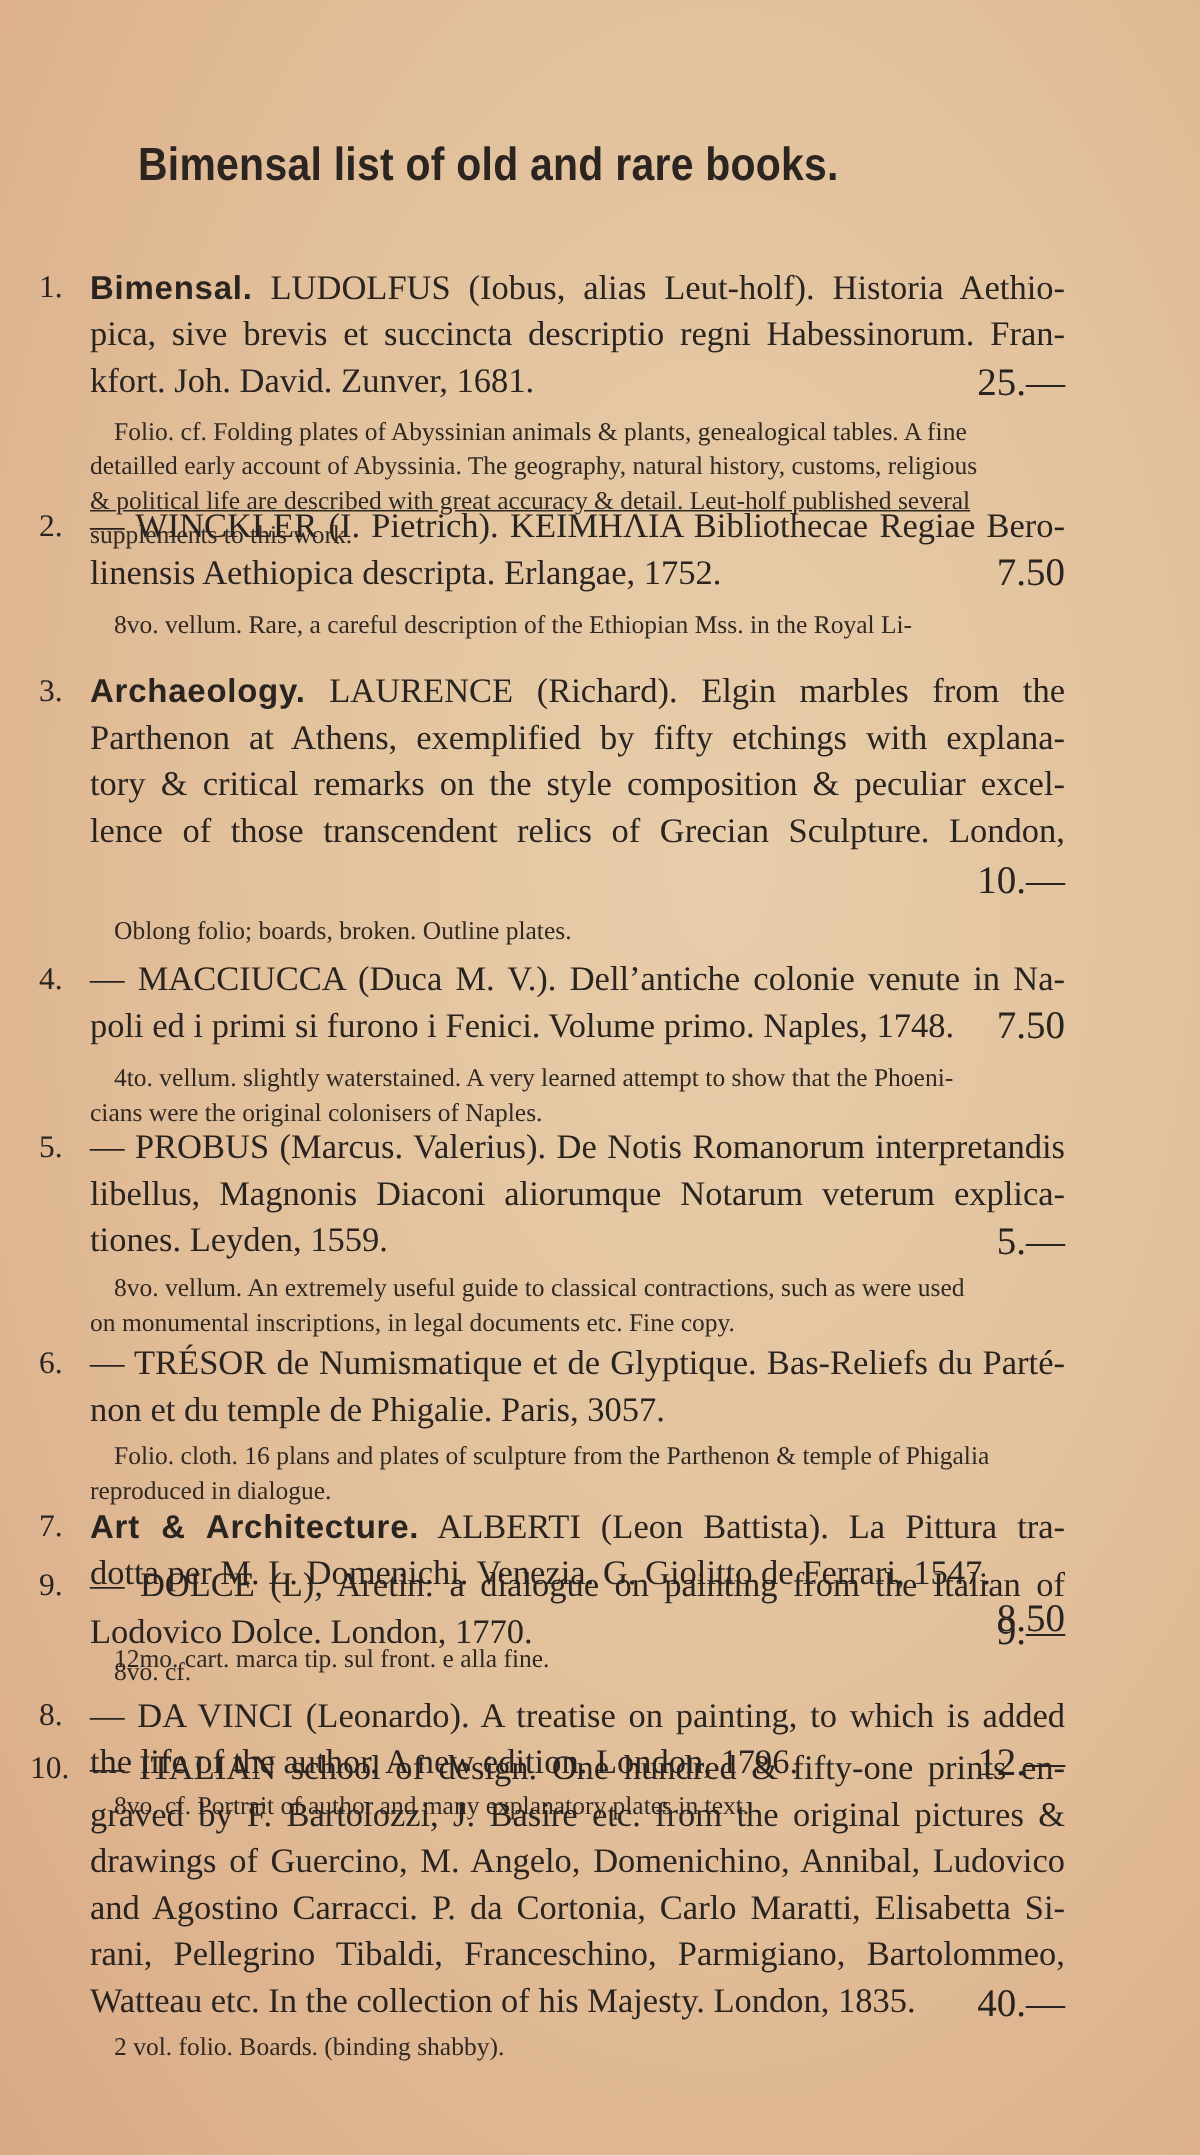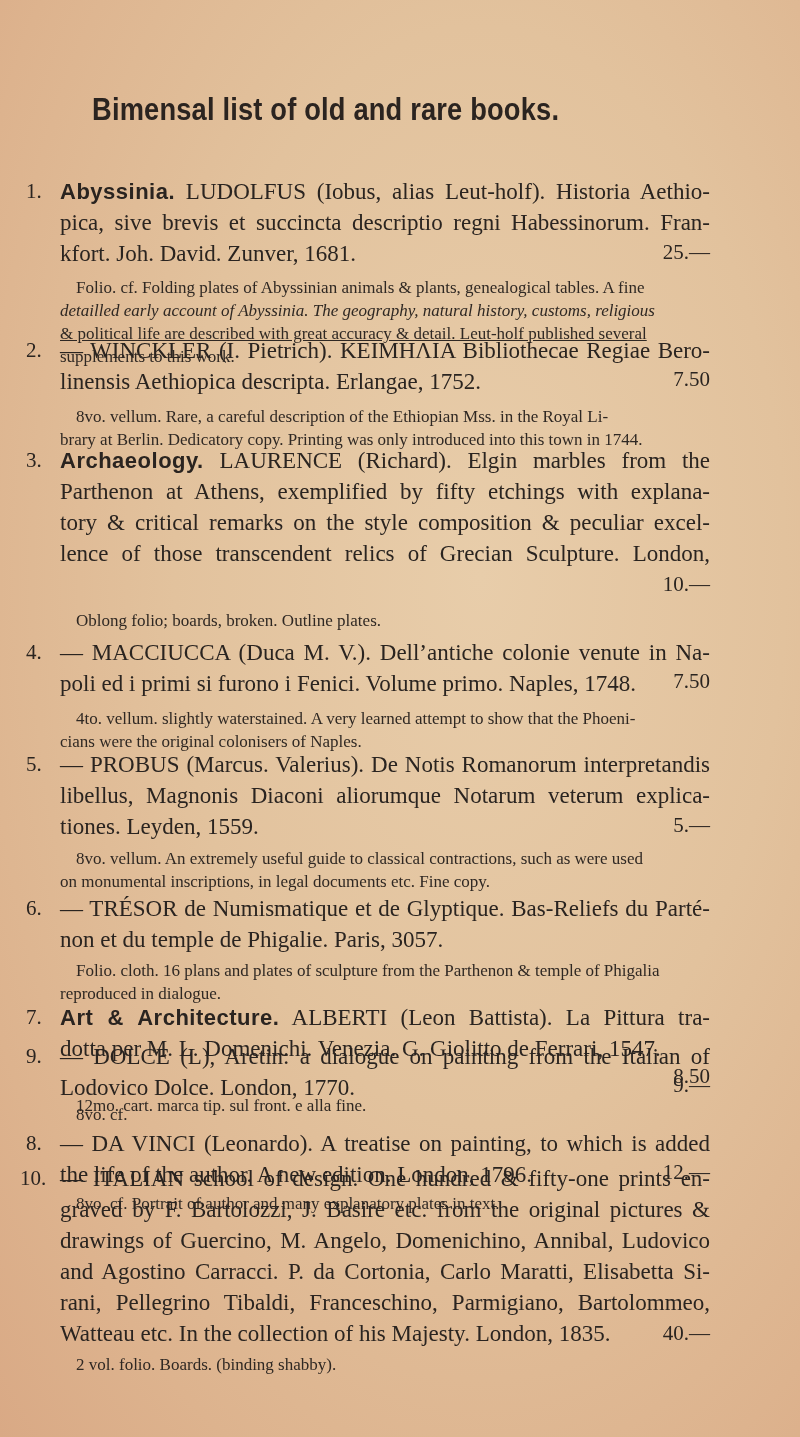--- a/index.html
+++ b/index.html
@@ -26,62 +26,61 @@
   .entry .num { position: absolute; left: -34px; top: 0; font-size: 21px; }
   .entry .main { position: absolute; left: 0; top: 0; width: 650px; line-height: 31px; }
   .tag {
     font-family: "Liberation Sans", sans-serif; font-weight: bold; font-size: 22px;
     letter-spacing: 0.5px;
   }
   .note {
     position: absolute; left: 60px; width: 650px;
     font-size: 17px; line-height: 23px; color: #2f2823;
   }
-  .price { position: absolute; right: 0; font-size: 21px; }
+  .price { position: absolute; right: 0; font-size: 26px; }
   .mline { display: block; white-space: nowrap; text-align: justify; text-align-last: justify; }
   .mline.last { text-align-last: left; }
   .notel { display: block; white-space: nowrap; }
 </style>
 </head>
 <body>
 
 <div class="page">
 
   <div class="title">Bimensal list of old and rare books.</div>
 
   <div class="entry" style="top:176px;">
     <div class="line" style="top:0; left:60px;">
       <span class="num">1.</span>
       <div class="main">
-        <span class="mline"><span class="tag">Abyssinia.</span> <span>LUDOLFUS (Iobus, alias Leut-holf). Historia Aethio-</span></span>
+        <span class="mline"><span class="tag">Bimensal.</span> <span>LUDOLFUS (Iobus, alias Leut-holf). Historia Aethio-</span></span>
         <span class="mline">pica, sive brevis et succincta descriptio regni Habessinorum. Fran-</span>
         <span class="mline last">kfort. Joh. David. Zunver, 1681.</span>
       </div>
     </div>
     <span class="price" style="top:64px; right:90px;">25.—</span>
     <div class="note" style="top:100px; left:76px; width:634px;">
       <span class="notel">Folio. cf. Folding plates of Abyssinian animals &amp; plants, genealogical tables. A fine</span>
-      <span class="notel" style="margin-left:-16px;font-style:italic;">detailled early account of Abyssinia. The geography, natural history, customs, religious</span>
+      <span class="notel" style="margin-left:-16px;">detailled early account of Abyssinia. The geography, natural history, customs, religious</span>
       <span class="notel" style="margin-left:-16px;text-decoration:underline;">&amp; political life are described with great accuracy &amp; detail. Leut-holf published several</span>
       <span class="notel" style="margin-left:-16px;">supplements to this work.</span>
     </div>
   </div>
 
   <div class="entry" style="top:335px;">
     <div class="line" style="top:0;">
       <span class="num">2.</span>
       <div class="main">
         <span class="mline">— WINCKLER (I. Pietrich). ΚΕΙΜΗΛΙΑ Bibliothecae Regiae Bero-</span>
         <span class="mline last">linensis Aethiopica descripta. Erlangae, 1752.</span>
       </div>
     </div>
     <span class="price" style="top:32px; right:90px;">7.50</span>
     <div class="note" style="top:70px; left:76px; width:634px;">
       <span class="notel">8vo. vellum. Rare, a careful description of the Ethiopian Mss. in the Royal Li-</span>
-      <span class="notel" style="margin-left:-16px;">brary at Berlin. Dedicatory copy. Printing was only introduced into this town in 1744.</span>
     </div>
   </div>
 
   <div class="entry" style="top:445px;">
     <div class="line" style="top:0;">
       <span class="num">3.</span>
       <div class="main">
         <span class="mline"><span class="tag">Archaeology.</span> <span>LAURENCE (Richard). Elgin marbles from the</span></span>
         <span class="mline">Parthenon at Athens, exemplified by fifty etchings with explana-</span>
         <span class="mline">tory &amp; critical remarks on the style composition &amp; peculiar excel-</span>

